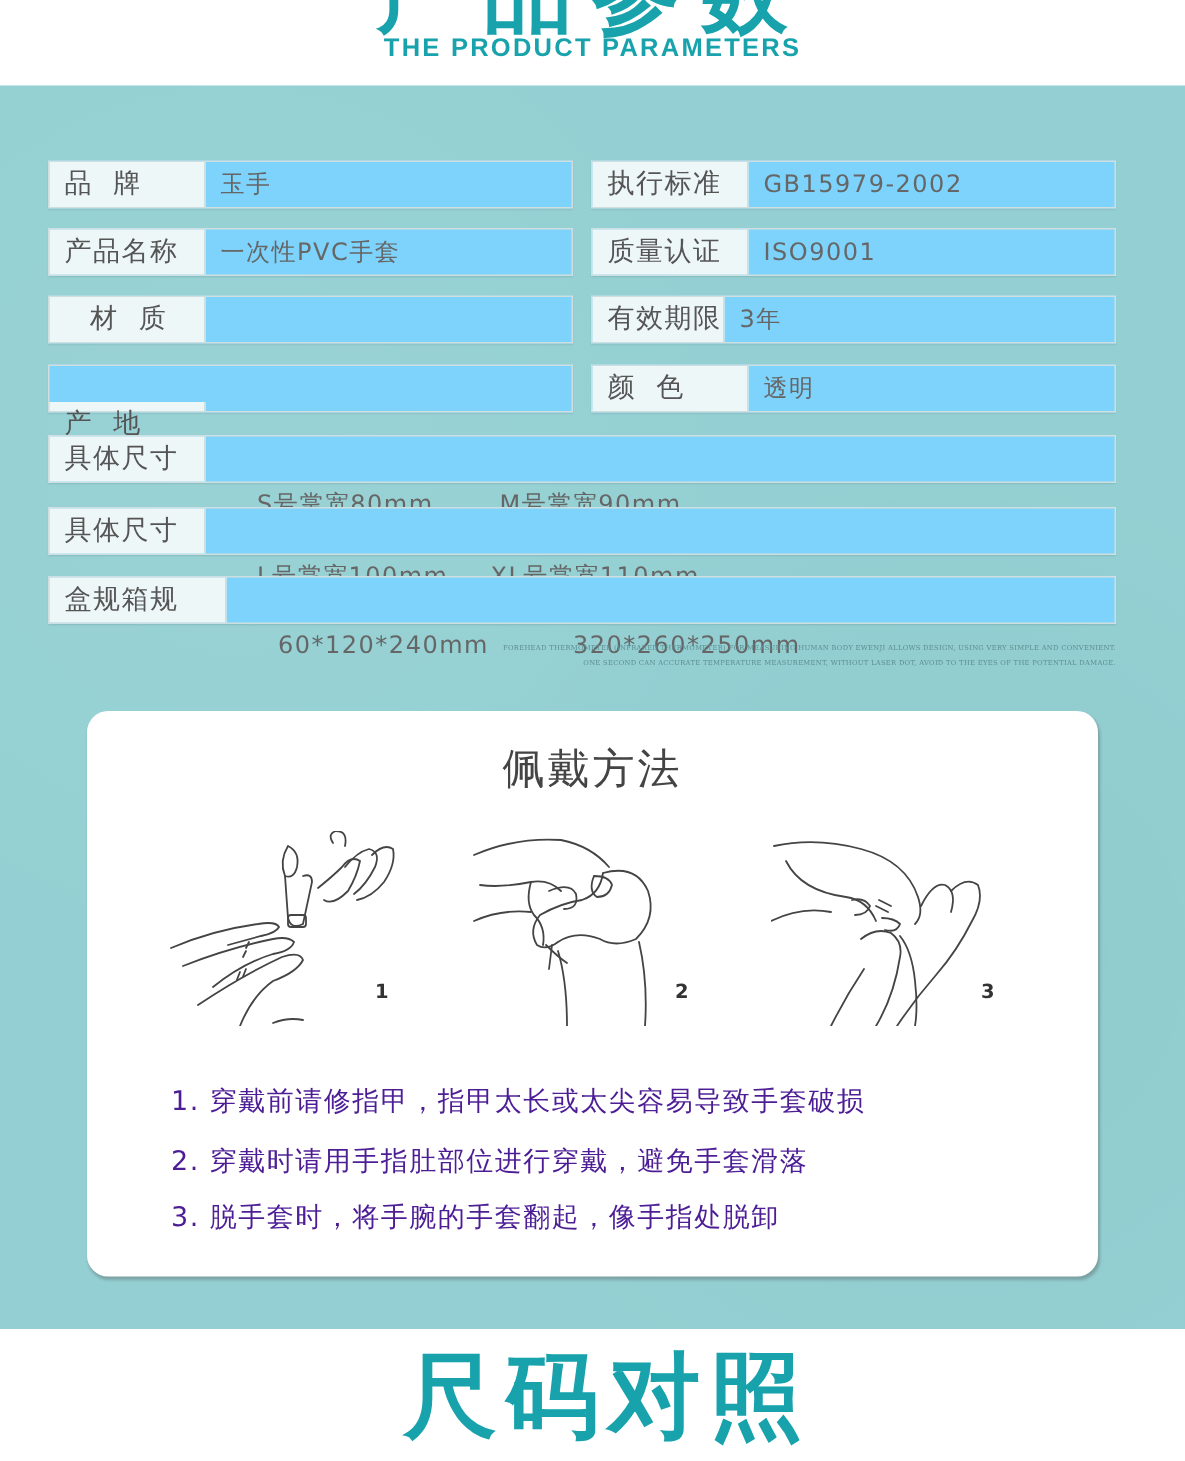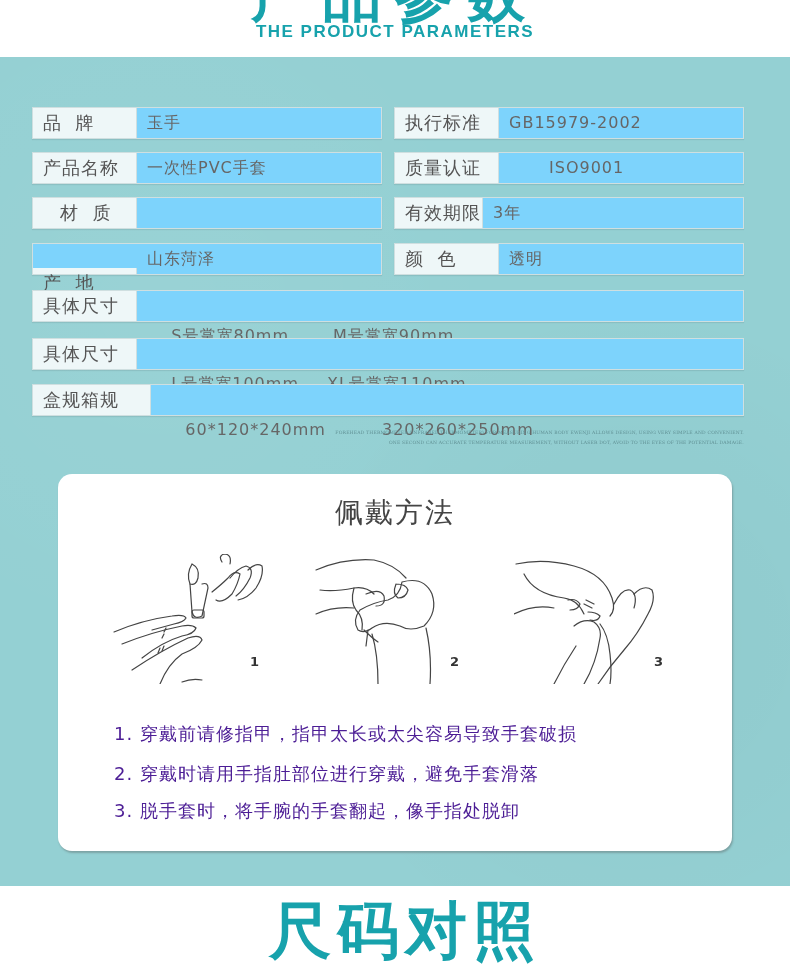--- a/index.html
+++ b/index.html
@@ -80,28 +80,27 @@
 </div>
 <div class="row" style="left:32px; top:152px; width:350px;">
   <div class="label" style="width:104px;">产品名称</div>
   <div class="value">一次性PVC手套</div>
 </div>
 <div class="row" style="left:32px; top:197px; width:350px;">
   <div class="label" style="width:104px;padding-left:27px;">材  质</div>
 </div>
 <div class="row" style="left:32px; top:243px; width:350px;">
   <div class="label" style="width:104px;margin-top:24px;">产  地</div>
-  <div class="value">山东菏泽</div>
 </div>
 
 <div class="row" style="left:394px; top:107px; width:350px;">
   <div class="label" style="width:104px;">执行标准</div>
   <div class="value">GB15979-2002</div>
 </div>
-<div class="row" style="left:394px; top:152px; width:350px;gap:40px;">
+<div class="row" style="left:394px; top:152px; width:350px;">
   <div class="label" style="width:104px;">质量认证</div>
   <div class="value">ISO9001</div>
 </div>
 <div class="row" style="left:394px; top:197px; width:350px;">
   <div class="label" style="width:88px;">有效期限</div>
   <div class="value">3年</div>
 </div>
 <div class="row" style="left:394px; top:243px; width:350px;">
   <div class="label" style="width:104px;">颜  色</div>
   <div class="value">透明</div>

